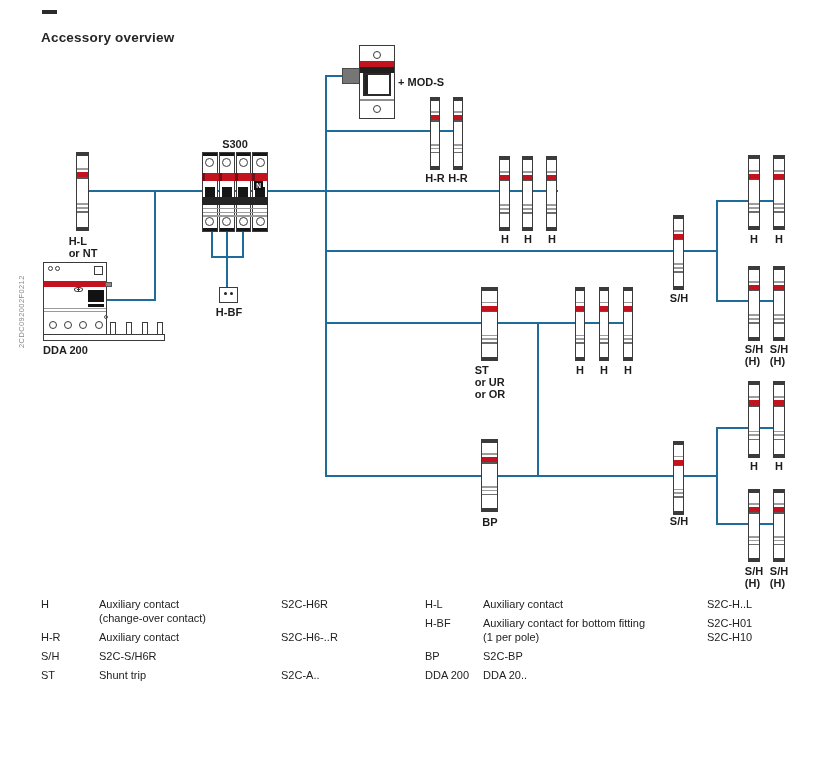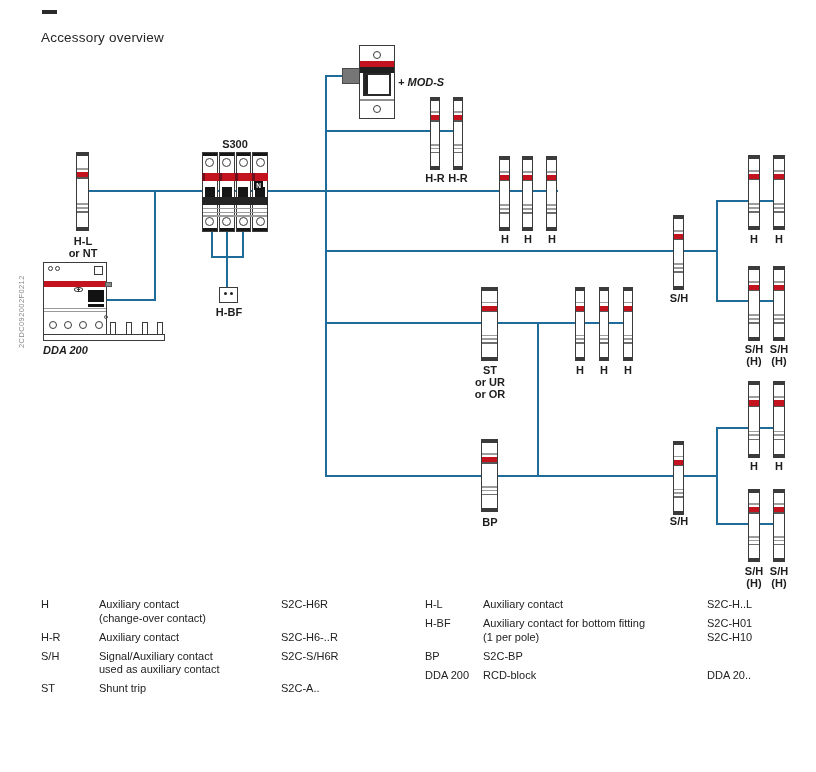--- a/index.html
+++ b/index.html
@@ -7,40 +7,40 @@
     --red:#c2131f;
     --ink:#262626;
     --edge:#3b3b3b;
   }
   html,body{margin:0;padding:0;background:#fff;}
   .canvas{position:relative;width:816px;height:772px;background:#fff;overflow:hidden;
           font-family:"Liberation Sans",sans-serif;color:var(--ink);}
   i,b{font-style:normal;}
   
   .dash{position:absolute;left:42px;top:10px;width:15px;height:3.5px;background:#2b2b2b;overflow:hidden;color:transparent;}
-  .title{position:absolute;left:41px;top:30px;font-size:13.5px;font-weight:400;letter-spacing:.2px;}
+  .title{position:absolute;left:41px;top:30px;font-size:13.5px;font-weight:700;letter-spacing:.2px;}
   .side-code{position:absolute;left:17px;top:258px;height:90px;writing-mode:vertical-rl;transform:rotate(180deg);
              font-size:7.5px;color:#8a8a8a;letter-spacing:.4px;white-space:nowrap;}
   
   .hl,.vl{position:absolute;background:var(--blue);display:block;}
   .hl{height:2px;} .vl{width:2px;}
   
   .strip{position:absolute;box-sizing:border-box;border:1.3px solid var(--edge);
     background:linear-gradient(to bottom,
       #3b3b3b 0 4%, #fff 4% 19%,
       #9c9c9c 19% 21.5%, #fff 21.5% 24.5%,
       var(--red) 24.5% 31.5%, #565656 31.5% 33.5%, #fff 33.5% 65%,
       #9c9c9c 65% 67%, #fff 67% 70%,
       #9c9c9c 70% 72.5%, #fff 72.5% 75.5%,
       #6e6e6e 75.5% 78%, #fff 78% 96%,
       #3b3b3b 96% 100%);}
   
-  .lbl{position:absolute;font-size:11px;font-weight:700;line-height:12px;text-align:center;
+  .lbl{position:absolute;font-size:11px;font-weight:700;line-height:12px;text-align:left;
        transform:translateX(-50%);white-space:pre-line;color:#1d1d1d;}
-  .lbl.left{transform:none;text-align:left;font-style:italic;}
+  .lbl.left{transform:none;text-align:left;}
   
   .mods{position:absolute;left:342px;top:45px;width:53px;height:74px;}
   .mods-knob{position:absolute;left:0;top:23px;width:19px;height:16px;background:#767676;border:1.2px solid #4a4a4a;box-sizing:border-box;}
   .mods-body{position:absolute;left:17px;top:0;width:36px;height:74px;background:#fff;border:1.4px solid var(--edge);box-sizing:border-box;}
   .ring{position:absolute;box-sizing:border-box;border:1.4px solid var(--edge);border-radius:50%;background:#fff;}
   .r7{width:8px;height:8px;} .r4{width:5px;height:5px;}
   .band{position:absolute;left:0;right:0;}
   .band.red{background:var(--red);}
   .band.blk{background:#1f1f1f;}
   .mods-win{position:absolute;left:3px;right:3px;top:27px;height:23px;border:2px solid #2a2a2a;
@@ -258,22 +258,20 @@
 (change-over contact)</span>
         <span class="lc">S2C-H6R</span>
       </div>
     <div class="lrow">
         <span class="lt">H-R</span>
         <span class="ld">Auxiliary contact</span>
         <span class="lc">S2C-H6-..R</span>
       </div>
     <div class="lrow">
         <span class="lt">S/H</span>
-        <span class="ld">Signal/Auxiliary contact
-used as auxiliary contact</span>
         <span class="lc">S2C-S/H6R</span>
       </div>
     <div class="lrow">
         <span class="lt">ST</span>
         <span class="ld">Shunt trip</span>
         <span class="lc">S2C-A..</span>
       </div>
   </div>
 
   
@@ -289,18 +287,17 @@
 (1 per pole)</span>
         <span class="lc">S2C-H01
 S2C-H10</span>
       </div>
     <div class="lrow">
         <span class="lt">BP</span>
         <span class="lc">S2C-BP</span>
       </div>
     <div class="lrow">
         <span class="lt">DDA 200</span>
-        <span class="ld">RCD-block</span>
         <span class="lc">DDA 20..</span>
       </div>
   </div>
 
 </div>
 
 </body></html>

